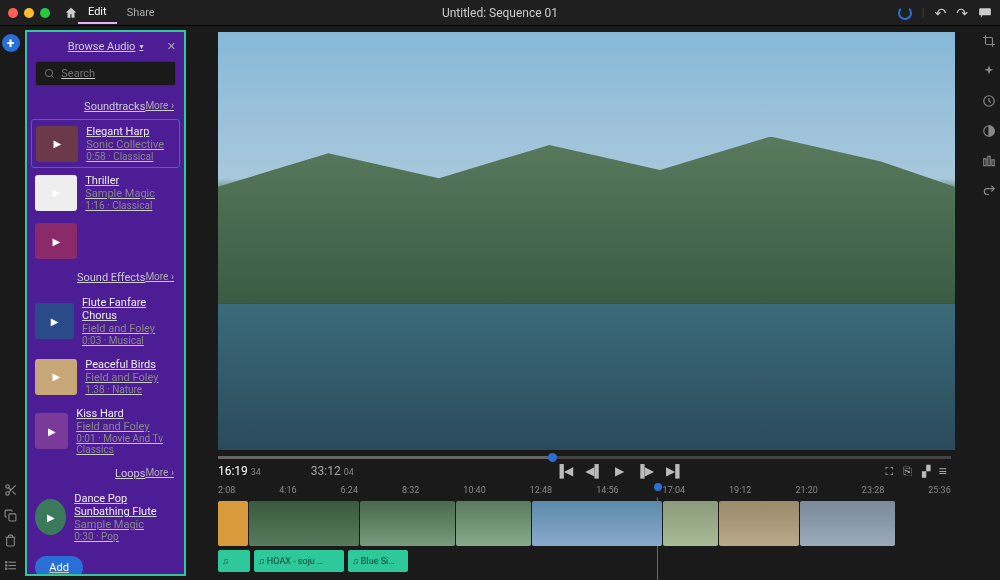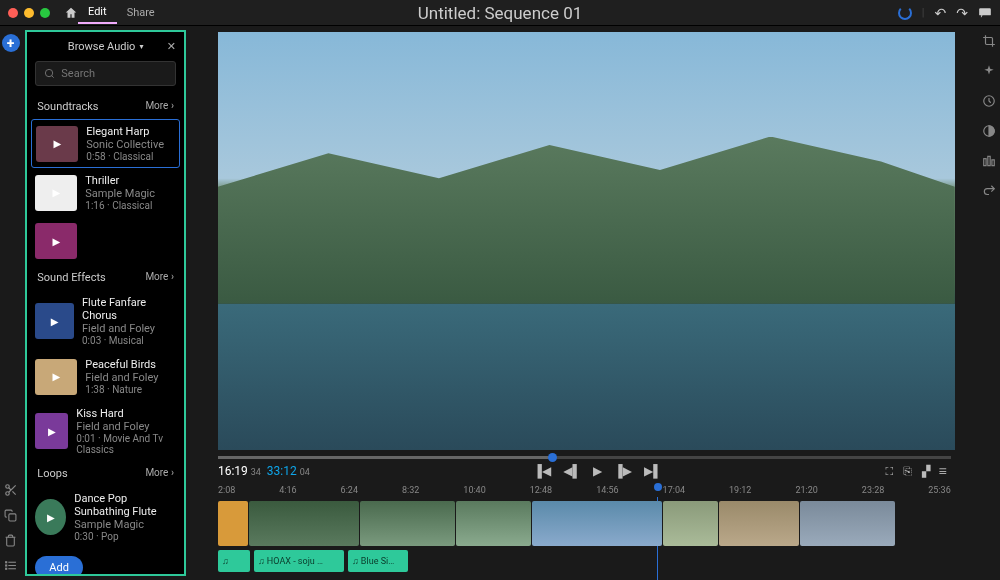--- a/index.html
+++ b/index.html
@@ -3,34 +3,34 @@
 <meta charset="utf-8">
 <style>
 * { margin:0; padding:0; box-sizing:border-box; font-family:-apple-system,BlinkMacSystemFont,"Segoe UI",Roboto,sans-serif; }
 body { background:#1a1a1a; color:#ccc; width:1000px; height:580px; overflow:hidden; font-size:11px; }
 .top-bar { height:26px; background:#1f1f1f; display:flex; align-items:center; padding:0 8px; border-bottom:1px solid #000; }
 .traffic { display:flex; gap:6px; margin-right:14px; }
 .dot { width:10px; height:10px; border-radius:50%; }
 .red{background:#ff5f57}.yellow{background:#febc2e}.green{background:#28c840}
 .top-tab { padding:4px 10px; cursor:pointer; color:#aaa; }
 .top-tab.active { color:#fff; border-bottom:2px solid #f0abfc; }
-.title-center { position:absolute; left:50%; transform:translateX(-50%); color:#ccc; font-size:17px; }
+.title-center { position:absolute; left:50%; transform:translateX(-50%); color:#ccc; font-size:12px; }
 .top-right { margin-left:auto; display:flex; gap:10px; align-items:center; }
 .spinner { width:14px; height:14px; border:2px solid #2a6fd6; border-top-color:transparent; border-radius:50%; }
 .main { display:flex; height:calc(100% - 26px); }
 .left-rail { width:28px; background:#1a1a1a; display:flex; flex-direction:column; align-items:center; padding-top:8px; gap:16px; }
 .plus-btn { width:18px; height:18px; background:#2a6fd6; border-radius:50%; display:flex; align-items:center; justify-content:center; color:#fff; font-weight:bold; font-size:14px; cursor:pointer; }
 .rail-icon { color:#888; cursor:pointer; font-size:13px; }
-.browse-panel { width:210px; background:#000000; border:2px solid #2ec99a; margin:4px; display:flex; flex-direction:column; overflow-y:auto; }
+.browse-panel { width:210px; background:#4c1d95; border:2px solid #2ec99a; margin:4px; display:flex; flex-direction:column; overflow-y:auto;text-decoration:underline; }
 .browse-head { display:flex; justify-content:center; align-items:center; padding:8px; position:relative; }
 .browse-head .close { position:absolute; right:8px; cursor:pointer; color:#aaa; }
 .chev{font-size:8px; margin-left:4px;}
 .search-box { margin:0 8px 8px; background:#1a1a1a; border:1px solid #333; border-radius:3px; padding:5px 8px; display:flex; align-items:center; gap:6px; }
 .search-box input { background:none; border:none; color:#ccc; outline:none; flex:1; font-size:11px; }
-.section-head { display:flex; justify-content:space-between; padding:6px 10px; font-size:11px; }
+.section-head { display:flex; justify-content:flex-end; padding:6px 10px; font-size:11px; }
 .more-link { color:#aaa; cursor:pointer; font-size:10px; }
 .track { display:flex; gap:8px; padding:6px 8px; align-items:center; cursor:pointer; }
 .track.selected { border:1px solid #2a6fd6; border-radius:3px; margin:0 4px; padding:5px 4px; }
 .thumb { width:42px; height:36px; border-radius:3px; display:flex; align-items:center; justify-content:center; position:relative; }
 .play-ov { position:absolute; color:#fff; font-size:10px; }
 .track-info .t-title { font-size:11px; color:#eee; }
 .track-info .t-sub { font-size:11px; color:#888; }
 .track-info .t-meta { font-size:10px; color:#888; }
 .add-footer { padding:8px; display:flex; justify-content:flex-start; }
 .add-btn { background:#2a6fd6; color:#fff; border:none; border-radius:14px; padding:5px 14px; font-size:11px; cursor:pointer; }
@@ -241,21 +241,21 @@
     <div class="preview">
       <div class="mountain"></div>
       <div class="sea"></div>
     </div>
     <div class="scrubber">
       <div class="prog"></div>
         <div class="knob"></div>
     </div>
     <div class="play-controls">
       <span class="time-disp">
-        <span class="cur">16:19</span> <span class="frame">34</span>&nbsp;&nbsp;<span style="color:#0ea5e9;">33:12</span> <span class="frame">04</span>
+        <span class="cur">16:19</span> <span class="frame">34</span>&nbsp;&nbsp;<span style="color:#a3a3a3;margin-left:44px;">33:12</span> <span class="frame">04</span>
       </span>
       <div class="pc-center">
         <span class="pc-btn">▐◀</span>
         <span class="pc-btn">◀▌</span>
         <span class="pc-btn">▶</span>
         <span class="pc-btn">▐▶</span>
         <span class="pc-btn">▶▌</span>
       </div>
       <div class="pc-right">
         <span class="pc-btn">⛶</span>

